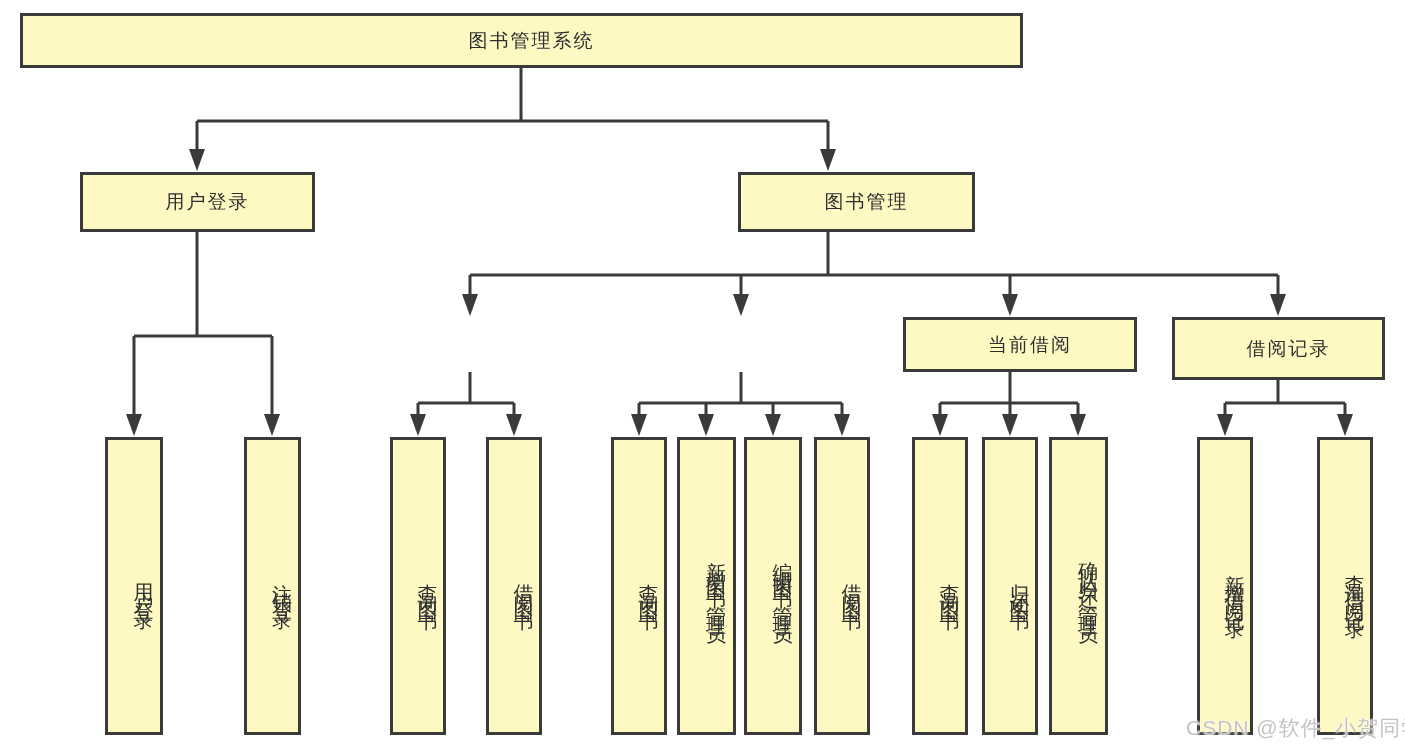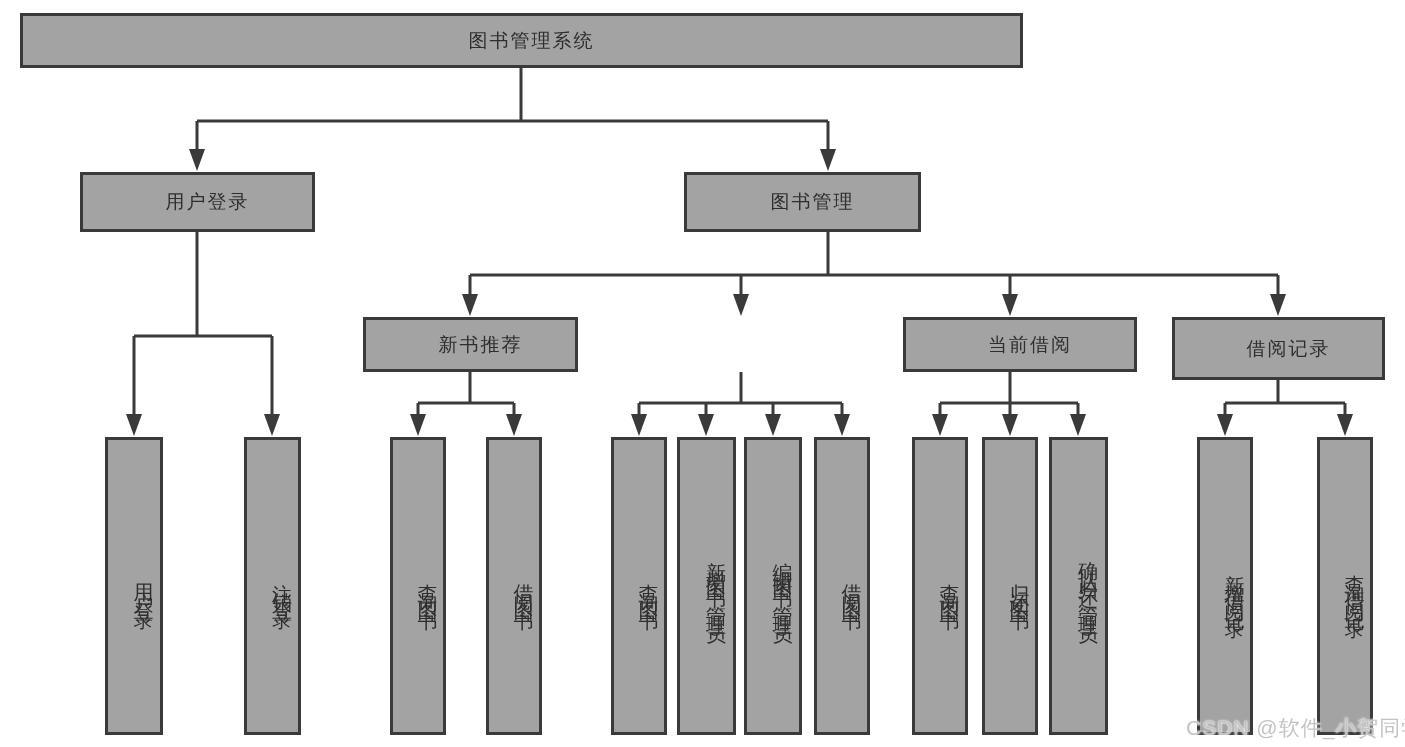--- a/index.html
+++ b/index.html
@@ -8,21 +8,21 @@
     width:1405px;height:747px;
     background:#ffffff;
     font-family:"Liberation Sans", sans-serif;
     overflow:hidden;
   }
   .wires{position:absolute;left:0;top:0;width:1405px;height:747px;}
   .node{
     position:absolute;
     box-sizing:border-box;
     border:3px solid #3a3a3a;
-    background:#a3a3a3;
+    background:#fef9c3;
     display:flex;
     align-items:center;
     justify-content:center;
     color:#2e2e2e;
     padding-left:20px;
   }
   .node.h span{
     font-size:19px;
     letter-spacing:2px;
     white-space:nowrap;
@@ -82,27 +82,24 @@
     </g>
   </svg>
 
   <div class="node h" style="left:20px;top:13px;width:1003px;height:55px">
     <span>图书管理系统</span>
   </div>
 
   <div class="node h" style="left:80px;top:172px;width:235px;height:60px">
     <span>用户登录</span>
   </div>
-  <div class="node h" style="left:684px;top:172px;width:237px;height:60px">
+  <div class="node h" style="left:738px;top:172px;width:237px;height:60px">
     <span>图书管理</span>
   </div>
 
-  <div class="node h" style="left:363px;top:317px;width:215px;height:55px">
-    <span>新书推荐</span>
-  </div>
   <div class="node h" style="left:903px;top:317px;width:234px;height:55px">
     <span>当前借阅</span>
   </div>
   <div class="node h" style="left:1172px;top:317px;width:213px;height:63px">
     <span>借阅记录</span>
   </div>
 
   <div class="node v" style="left:105px;top:437px;width:58px;height:298px">
     <span>用户登录</span>
   </div>

